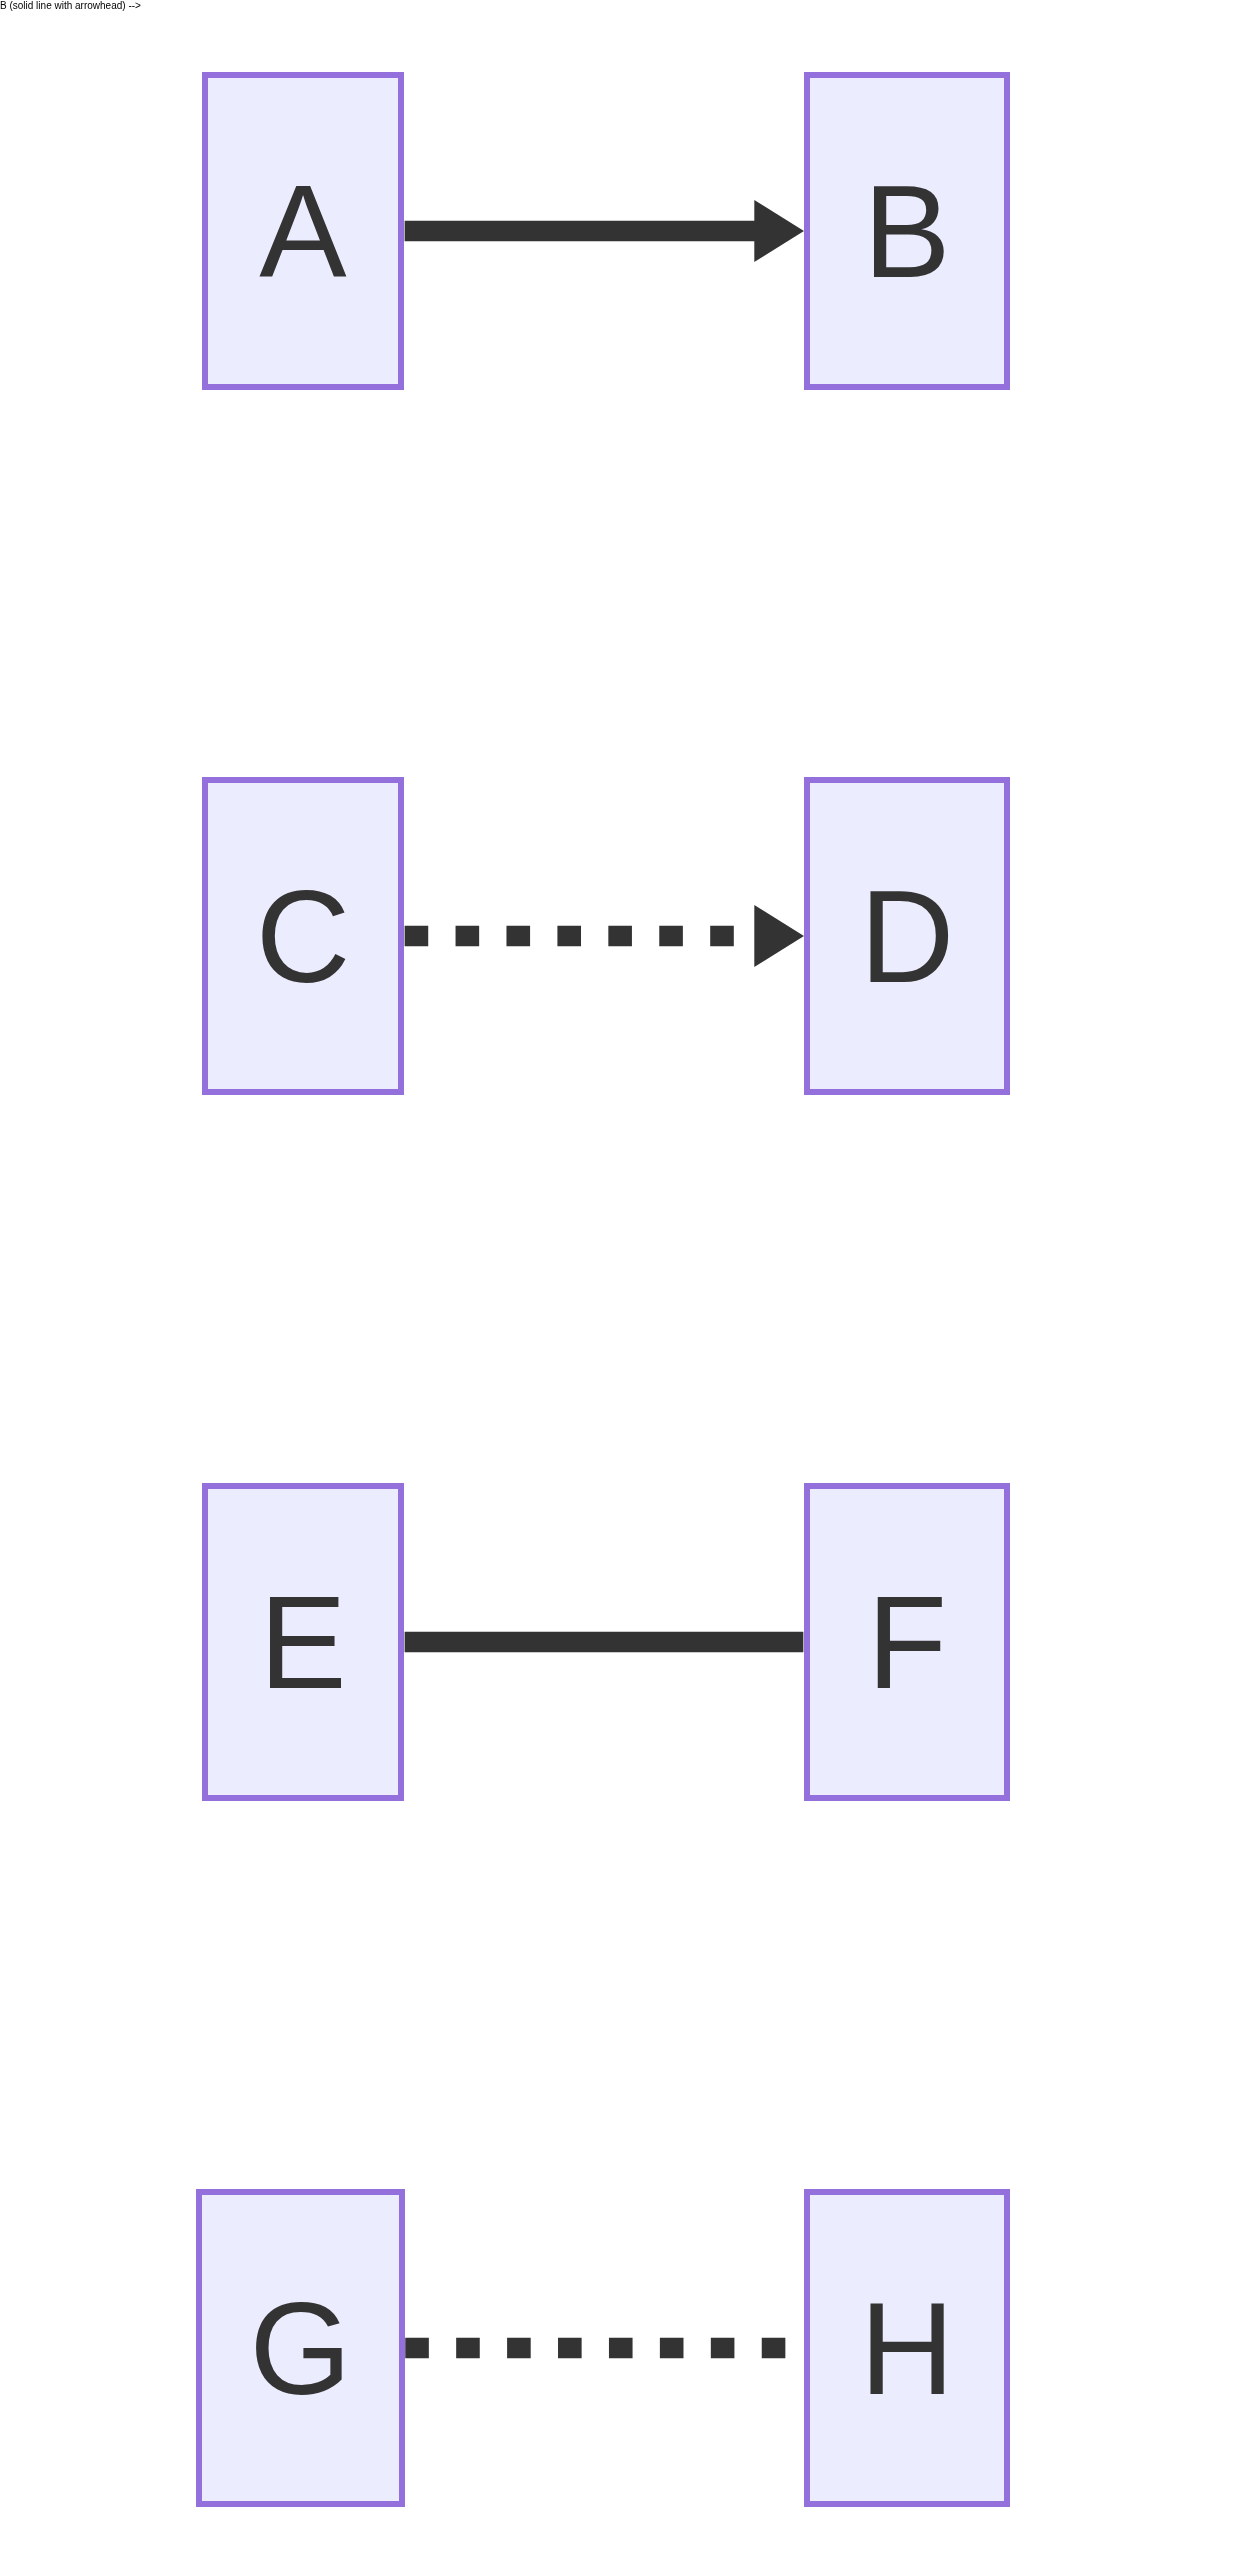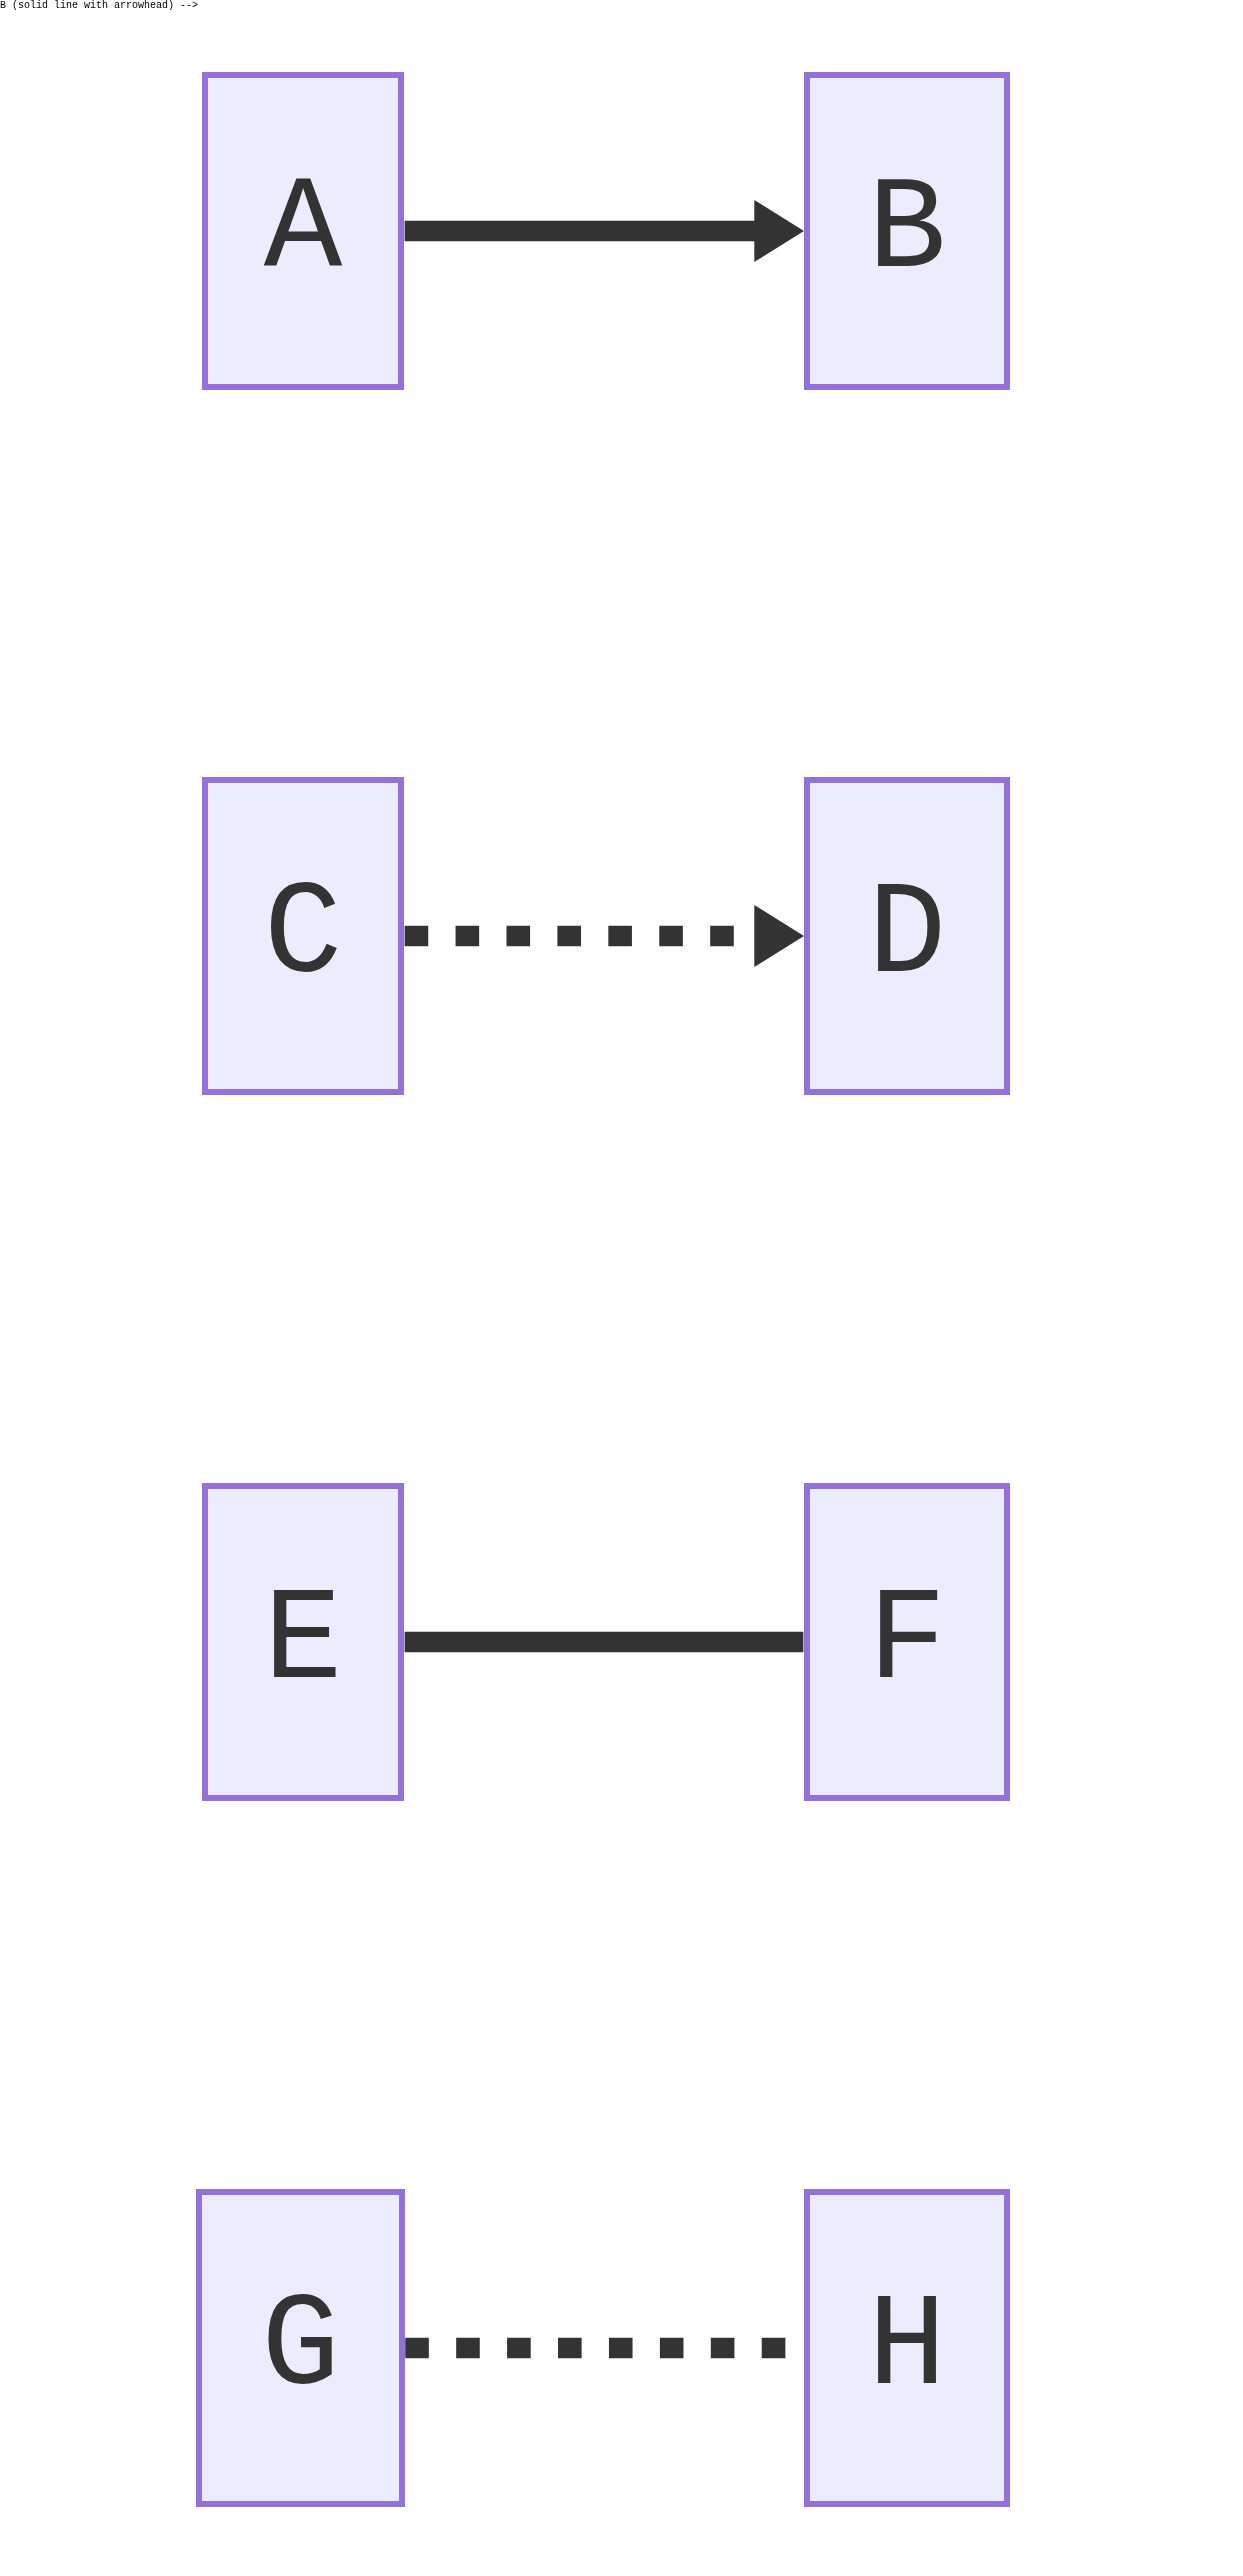--- a/index.html
+++ b/index.html
@@ -9,21 +9,20 @@
   }
   body {
     width: 1244px;
     height: 2576px;
     position: relative;
     font-family: "Liberation Sans", sans-serif;
   }
   .diagram {
     position: absolute;
     inset: 0;
-    font-family: Liberation Mono, monospace;
   }
   .row {
     position: absolute;
     left: 0;
     width: 1244px;
     height: 318px;
   }
   .node {
     position: absolute;
     top: 0;

